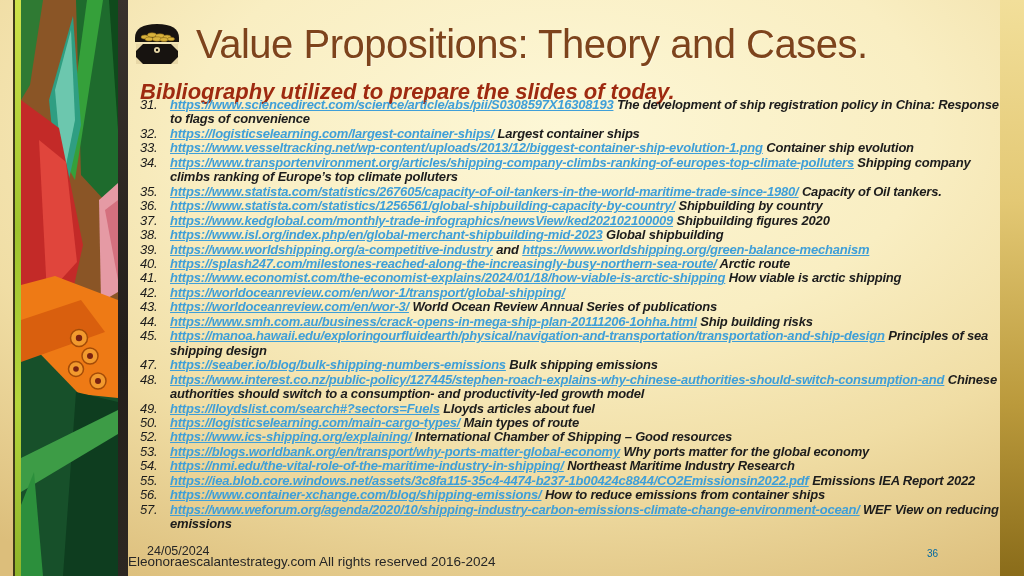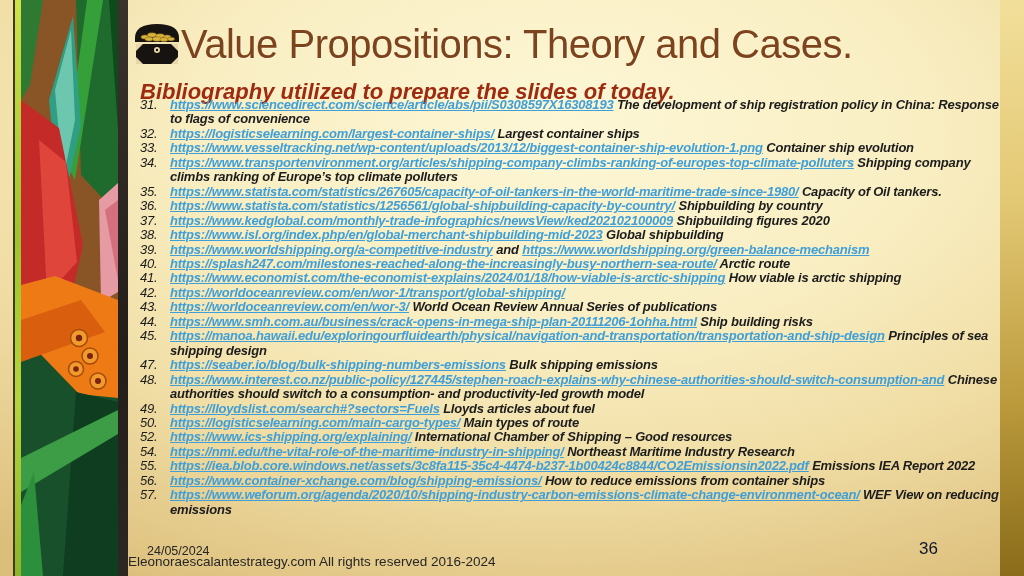--- a/index.html
+++ b/index.html
@@ -12,39 +12,39 @@
   
   .right-band{position:absolute;right:0;top:0;width:24px;height:576px;
     background:linear-gradient(180deg,#f2df9a 0%,#e3c874 35%,#bb9a3c 70%,#8a6c1a 100%);}
   
   .artwork-wrap{position:absolute;left:13px;top:0;width:115px;height:576px;display:flex;}
   .art-line{width:2px;background:#3f3a18;}
   .art-edge{width:6px;background:linear-gradient(180deg,#cfe24a,#9fc32e 40%,#b5d53c 70%,#8eb32a);}
   .art-canvas{width:97px;height:576px;}
   .art-frame{width:10px;background:linear-gradient(180deg,#39322d,#231e1a 60%,#2d2722);}
   
-  .header{position:absolute;left:133px;top:22px;display:flex;align-items:center;}
+  .header{position:absolute;left:133px;top:22px;display:flex;align-items:center;gap:15px;}
   .chest{width:48px;height:44px;flex:none;}
   .title{font-size:40px;line-height:44px;color:#7d431c;letter-spacing:-.5px;white-space:nowrap;
     text-shadow:1px 1px 0 rgba(255,255,255,.35);}
   .subtitle{position:absolute;left:140px;top:79px;font-size:22px;font-weight:bold;
     font-style:italic;color:#9e2a10;}
   
   .bib{position:absolute;left:140px;top:98px;width:868px;list-style:none;margin:0;padding:0;
     font-style:italic;font-size:13px;line-height:14.45px;letter-spacing:-.2px;color:#1c1c1c;}
   .bib-item{display:flex;}
   .bib-num{flex:none;width:30px;}
   .bib-content{flex:1;font-weight:bold;}
   .bib-link{color:#3f9fd8;text-decoration:underline;cursor:pointer;}
   .bib-text{color:#1c1c1c;}
   
   .footer-date{position:absolute;left:140px;bottom:18px;font-size:12.5px;color:#262626;margin-left:7px;}
   .footer-copy{position:absolute;left:128px;right:30px;bottom:7px;text-align:left;
     font-size:13.5px;color:#262626;}
-  .footer-page{position:absolute;right:86px;bottom:17px;font-size:17px;color:#0f172a;margin-top:34px;}
+  .footer-page{position:absolute;right:86px;bottom:17px;font-size:10px;color:#0369a1;margin-top:34px;}
 </style>
 </head>
 <body>
 
 <div class="artwork-wrap">
   <div class="art-line"></div>
   <div class="art-edge"></div>
   <svg class="art-canvas" viewBox="0 0 97 576" preserveAspectRatio="none">
     <rect x="0" y="0" width="97" height="330" fill="#8a5526"></rect>
     <polygon points="0,0 22,0 9,85 0,100" fill="#2f7a33"></polygon>
@@ -183,20 +183,24 @@
     </li>
     <li class="bib-item">
       <span class="bib-num">50.</span>
       <span class="bib-content"><a class="bib-link">https://logisticselearning.com/main-cargo-types/</a><span class="bib-text"> Main types of route</span></span>
     </li>
     <li class="bib-item">
       <span class="bib-num">52.</span>
       <span class="bib-content"><a class="bib-link">https://www.ics-shipping.org/explaining/</a><span class="bib-text"> International Chamber of Shipping – Good resources</span></span>
     </li>
     <li class="bib-item">
+      <span class="bib-num">53.</span>
+      <span class="bib-content"><a class="bib-link">https://blogs.worldbank.org/en/transport/why-ports-matter-global-economy</a><span class="bib-text"> Why ports matter for the global economy</span></span>
+    </li>
+    <li class="bib-item">
       <span class="bib-num">54.</span>
       <span class="bib-content"><a class="bib-link">https://nmi.edu/the-vital-role-of-the-maritime-industry-in-shipping/</a><span class="bib-text"> Northeast Maritime Industry Research</span></span>
     </li>
     <li class="bib-item">
       <span class="bib-num">55.</span>
       <span class="bib-content"><a class="bib-link">https://iea.blob.core.windows.net/assets/3c8fa115-35c4-4474-b237-1b00424c8844/CO2Emissionsin2022.pdf</a><span class="bib-text"> Emissions IEA Report 2022</span></span>
     </li>
     <li class="bib-item">
       <span class="bib-num">56.</span>
       <span class="bib-content"><a class="bib-link">https://www.container-xchange.com/blog/shipping-emissions/</a><span class="bib-text"> How to reduce emissions from container ships</span></span>

